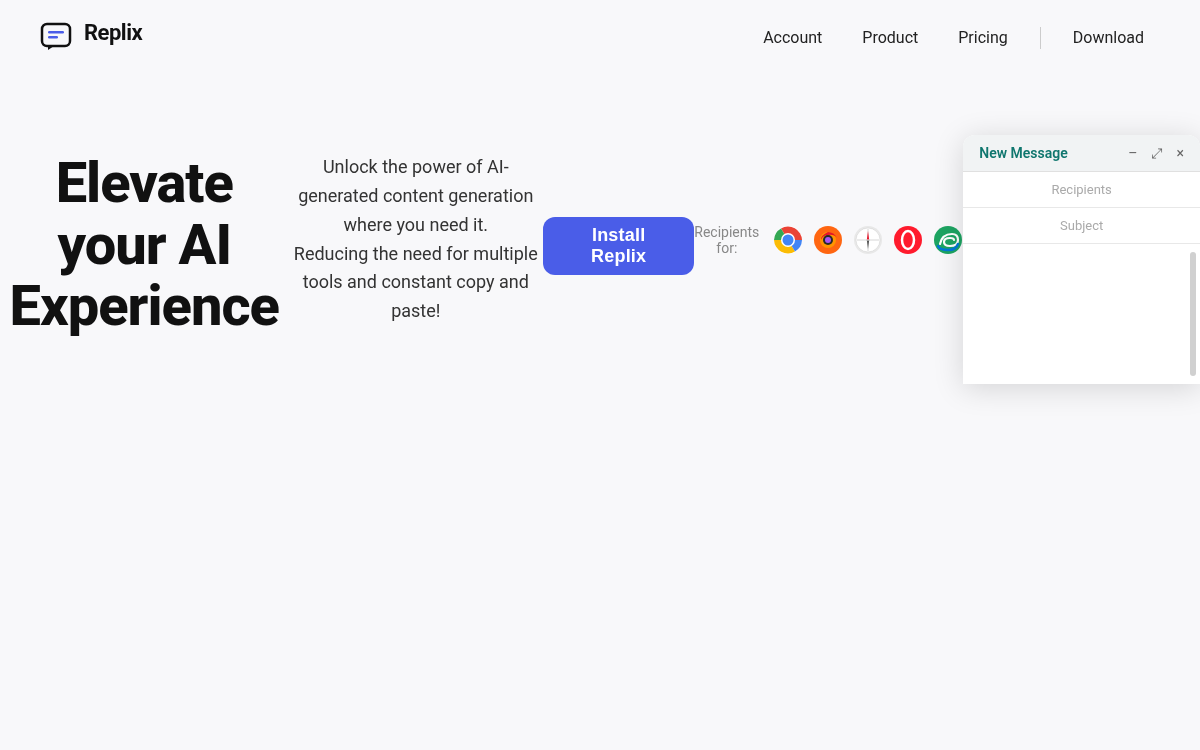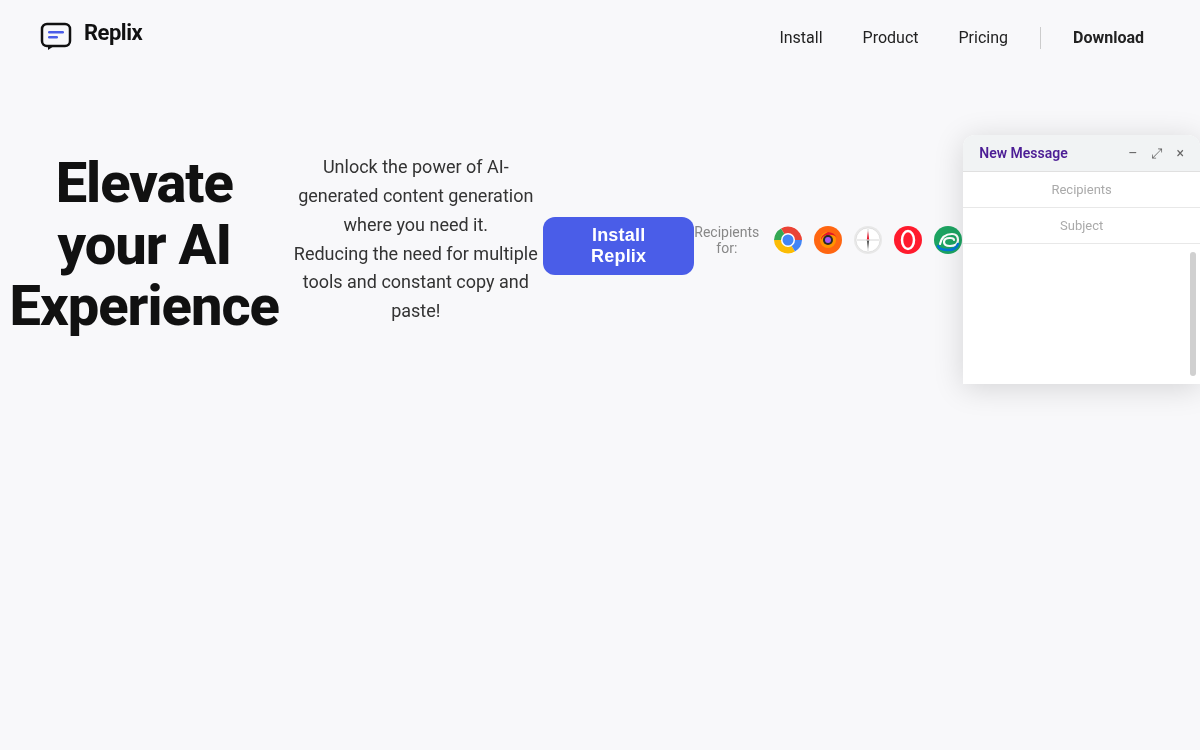--- a/index.html
+++ b/index.html
@@ -62,21 +62,21 @@
     .nav-divider {
       width: 1px;
       height: 22px;
       background-color: #ccc;
       margin: 0 8px;
     }
 
     .nav-download {
       font-size: 16px;
       color: #222;
-      font-weight: 700;
+      font-weight: 400;
       cursor: pointer;
       padding: 6px 16px;
     }
 
     
     .hero {
       display: flex;
       flex-direction: row;
       align-items: center;
       padding-top: 60px;
@@ -156,21 +156,21 @@
       padding: 10px 16px;
       display: flex;
       align-items: center;
       justify-content: space-between;
       border-bottom: 1px solid #e0e0e0;
     }
 
     .compose-title {
       font-size: 14px;
       font-weight: 600;
-      color: #4c1d95;
+      color: #0f766e;
     }
 
     .compose-controls {
       display: flex;
       gap: 14px;
       align-items: center;
     }
 
     .compose-control {
       font-size: 14px;
@@ -212,21 +212,21 @@
       <rect x="2" y="4" width="28" height="22" rx="5" ry="5" fill="none" stroke="#111" stroke-width="2.5"></rect>
       <path d="M8 30 L14 26 L8 26 Z" fill="#111"></path>
 
       <rect x="8" y="11" width="16" height="2.5" rx="1.2" fill="#4a5de8"></rect>
       <rect x="8" y="16" width="10" height="2.5" rx="1.2" fill="#4a5de8"></rect>
     </svg>
     <span class="logo-text">Replix</span>
   </div>
 
   <nav>
-    <a class="nav-link">Install</a>
+    <a class="nav-link">Account</a>
     <a class="nav-link">Product</a>
     <a class="nav-link">Pricing</a>
     <div class="nav-divider"></div>
     <a class="nav-download">Download</a>
   </nav>
 </header>
 
 <main class="hero">
   <h1 class="hero-title">Elevate your AI Experience</h1>
 

